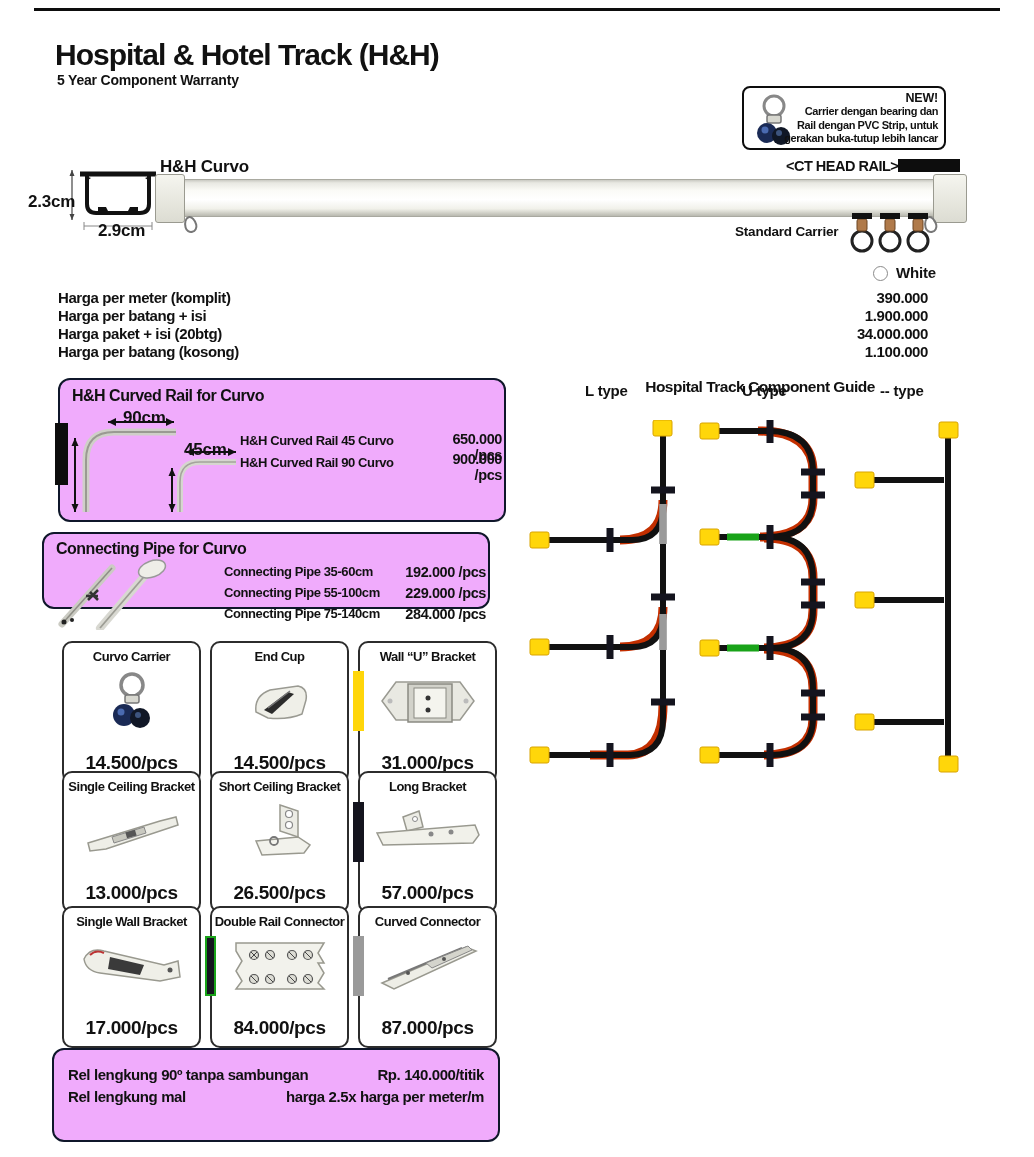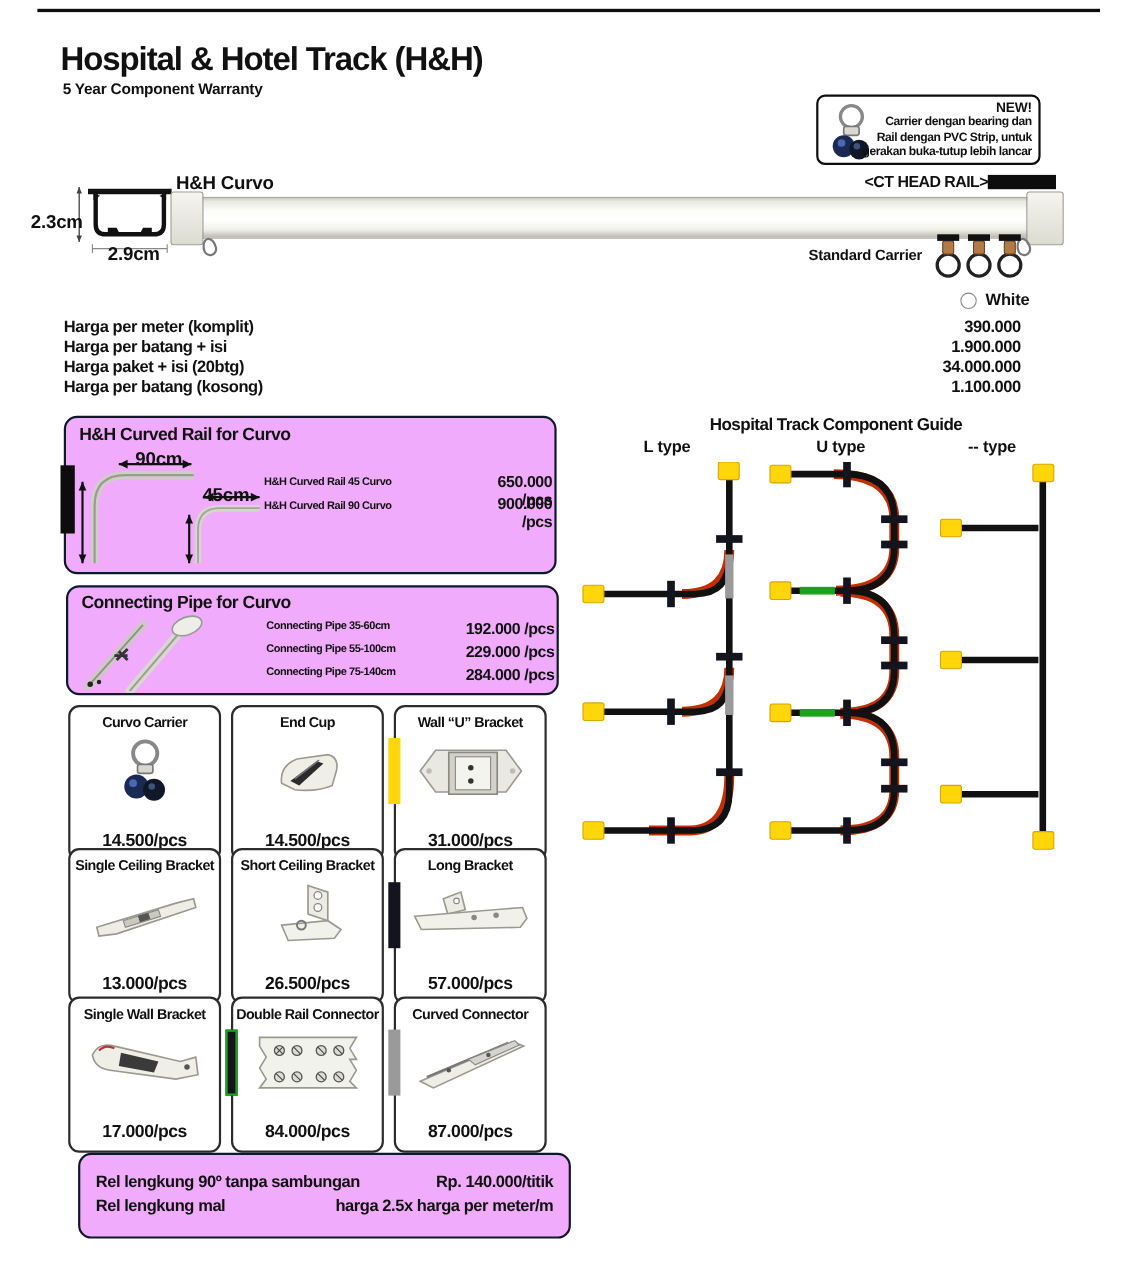--- a/index.html
+++ b/index.html
@@ -38,35 +38,35 @@
   .white-label { left:896px; top:264px; font-size:15px; font-weight:bold; }
 
   .price-row-label { left:58px; font-size:15px; font-weight:bold; letter-spacing:-0.4px; }
   .price-row-value { left:700px; width:228px; text-align:right; font-size:15px; font-weight:bold; letter-spacing:-0.4px; }
 
   .round-box { border:2px solid #0f172a; border-radius:12px; background:#f0abfc; }
   .box-title { font-size:16px; font-weight:bold; letter-spacing:-0.5px; }
 
   .curved-box { left:58px; top:378px; width:448px; height:144px; }
   .curved-box-accent { left:55px; top:423px; width:13px; height:62px; background:#0d0d0d; }
-  .pipe-box { left:60px; top:532px; width:448px; height:100px; }
-
-  .item-label { font-size:10px; font-weight:bold; letter-spacing:-0.4px; }
+  .pipe-box { left:42px; top:532px; width:448px; height:77px; }
+
+  .item-label { font-size:13px; font-weight:bold; letter-spacing:-0.4px; }
   .item-price { font-size:14.5px; font-weight:bold; letter-spacing:-0.4px; }
 
   .card { border:2px solid #2c2c2c; border-radius:10px; background:#fff; width:139px; height:142px; }
   .card-title { position:absolute; top:6px; left:0; width:100%; text-align:center; font-size:13px; font-weight:bold; letter-spacing:-0.5px; }
-  .card-price { position:absolute; bottom:7px; left:0; width:100%; text-align:center; font-size:16px; font-weight:bold; letter-spacing:-0.4px; }
+  .card-price { position:absolute; bottom:7px; left:0; width:100%; text-align:center; font-size:19px; font-weight:bold; letter-spacing:-0.4px; }
   .card-img { position:absolute; top:26px; left:0; width:100%; height:64px; display:flex; align-items:center; justify-content:center; }
   .accent-bar { position:absolute; width:11px; height:60px; }
 
   .guide-title { left:640px; top:378px; width:240px; text-align:center; font-size:15.5px; font-weight:bold; letter-spacing:-0.5px; }
-  .guide-type { font-size:15px; font-weight:bold; top:398px; }
-
-  .footer-box { left:71px; top:1048px; width:448px; height:78px; }
+  .guide-type { font-size:15px; font-weight:bold; top:382px; }
+
+  .footer-box { left:52px; top:1048px; width:448px; height:94px; }
   .footer-label { left:14px; font-size:15px; font-weight:bold; letter-spacing:-0.4px; }
   .footer-value { right:14px; font-size:15px; font-weight:bold; text-align:right; letter-spacing:-0.4px; }
 
   .dim-label { font-size:17px; font-weight:bold; }
   svg { display:block; }
 </style>
 </head>
 <body>
 
 <div class="page">

